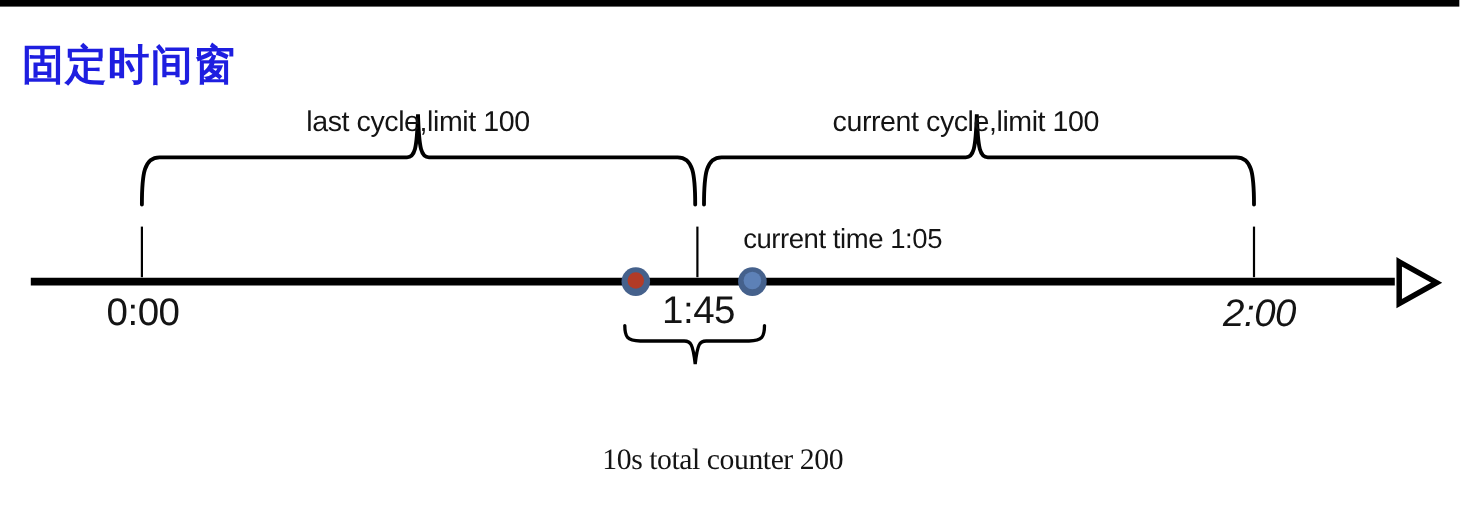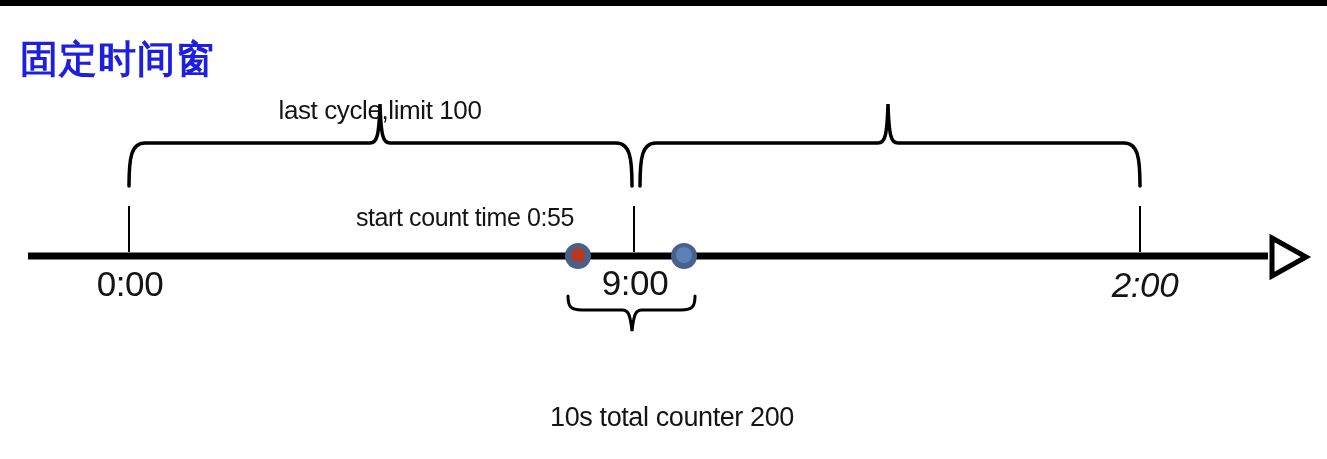--- a/index.html
+++ b/index.html
@@ -64,26 +64,27 @@
       <circle cx="684" cy="255" r="8" fill="#5D81B7"></circle>
     </g>
 
     <path d="M 568,296 C 568,306 570,310 582,310 L 622,310 C 628,310 630,313 632,331 C 634,313 636,310 642,310 L 681,310 C 693,310 695,306 695,296" fill="none" stroke="#000000" stroke-width="3" stroke-linecap="round"></path>
   </svg>
 
   <div class="title" style="color: rgb(30, 30, 224);">固定时间窗</div>
 
   <div class="lbl center cycle-label" style="left:380px;">last cycle,limit 100</div>
 
+  <div class="lbl center cycle-label" style="left:878px;">current cycle,limit 100</div>
 
-  <div class="lbl center marker-label" style="left:465px;">start count time 0:55</div>
 
+  <div class="lbl center marker-label" style="left:766px;">current time 1:05</div>
 
   <div class="lbl center tick-label" style="left:130px;top:264px;">0:00</div>
 
-  <div class="lbl center tick-label" style="left:635px;top:263px;">9:00</div>
+  <div class="lbl center tick-label" style="left:635px;top:263px;">1:45</div>
 
   <div class="lbl center tick-label" style="left:1145px;top:265px;font-style:italic;">2:00</div>
 
 
-  <div class="lbl center summary-line2" style="left:672px;">10s total counter 200</div>
+  <div class="lbl center summary-line2" style="left:657px;font-family:Liberation Serif, serif;">10s total counter 200</div>
 
 </div>
 
 </body></html>

